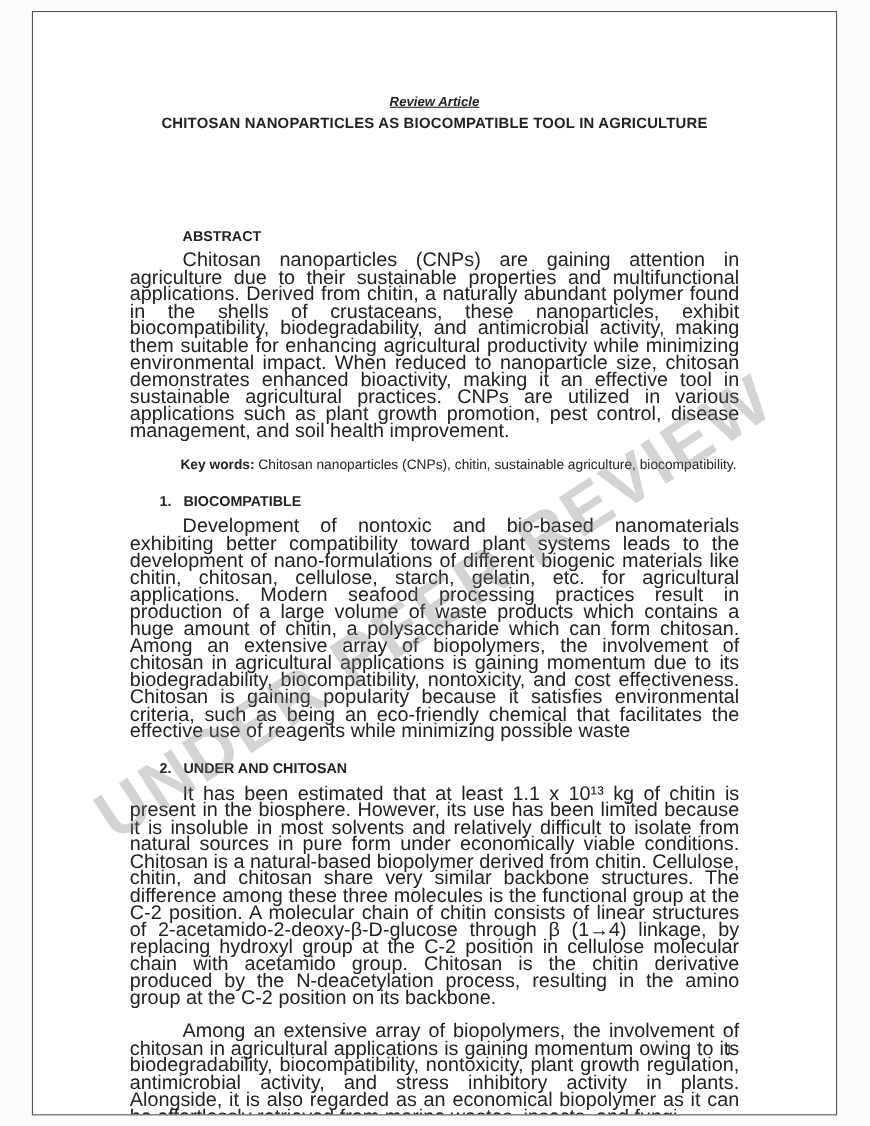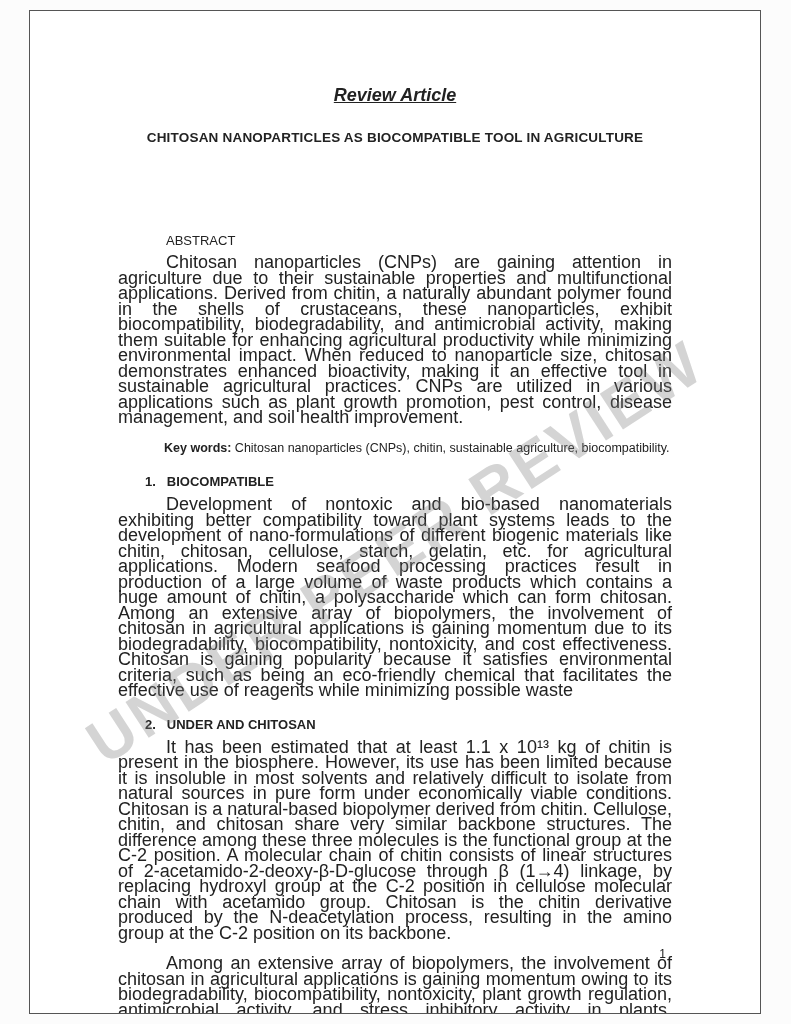--- a/index.html
+++ b/index.html
@@ -19,35 +19,35 @@
     border: 1px solid #555;
     overflow: hidden;
   }
   .content {
     position: relative;
     z-index: 1;
     padding: 74px 88px 0 88px;
   }
   .review-article {
     text-align: center;
-    font-size: 18px;
+    font-size: 12px;
     font-weight: bold;
     font-style: italic;
     text-decoration: underline;
-    margin-bottom: 24px;
+    margin-bottom: 5px;
   }
   .doc-title {
     text-align: center;
     font-size: 13.5px;
     font-weight: bold;
     letter-spacing: 0.2px;
   }
   .abstract-heading {
     font-size: 13px;
-    font-weight: normal;
+    font-weight: bold;
     padding-left: 48px;
     margin-top: 88px;
     margin-bottom: 7px;
   }
   p.body {
     font-size: 18px;
     line-height: 15.5px;
     text-align: justify;
     text-indent: 48px;
   }

